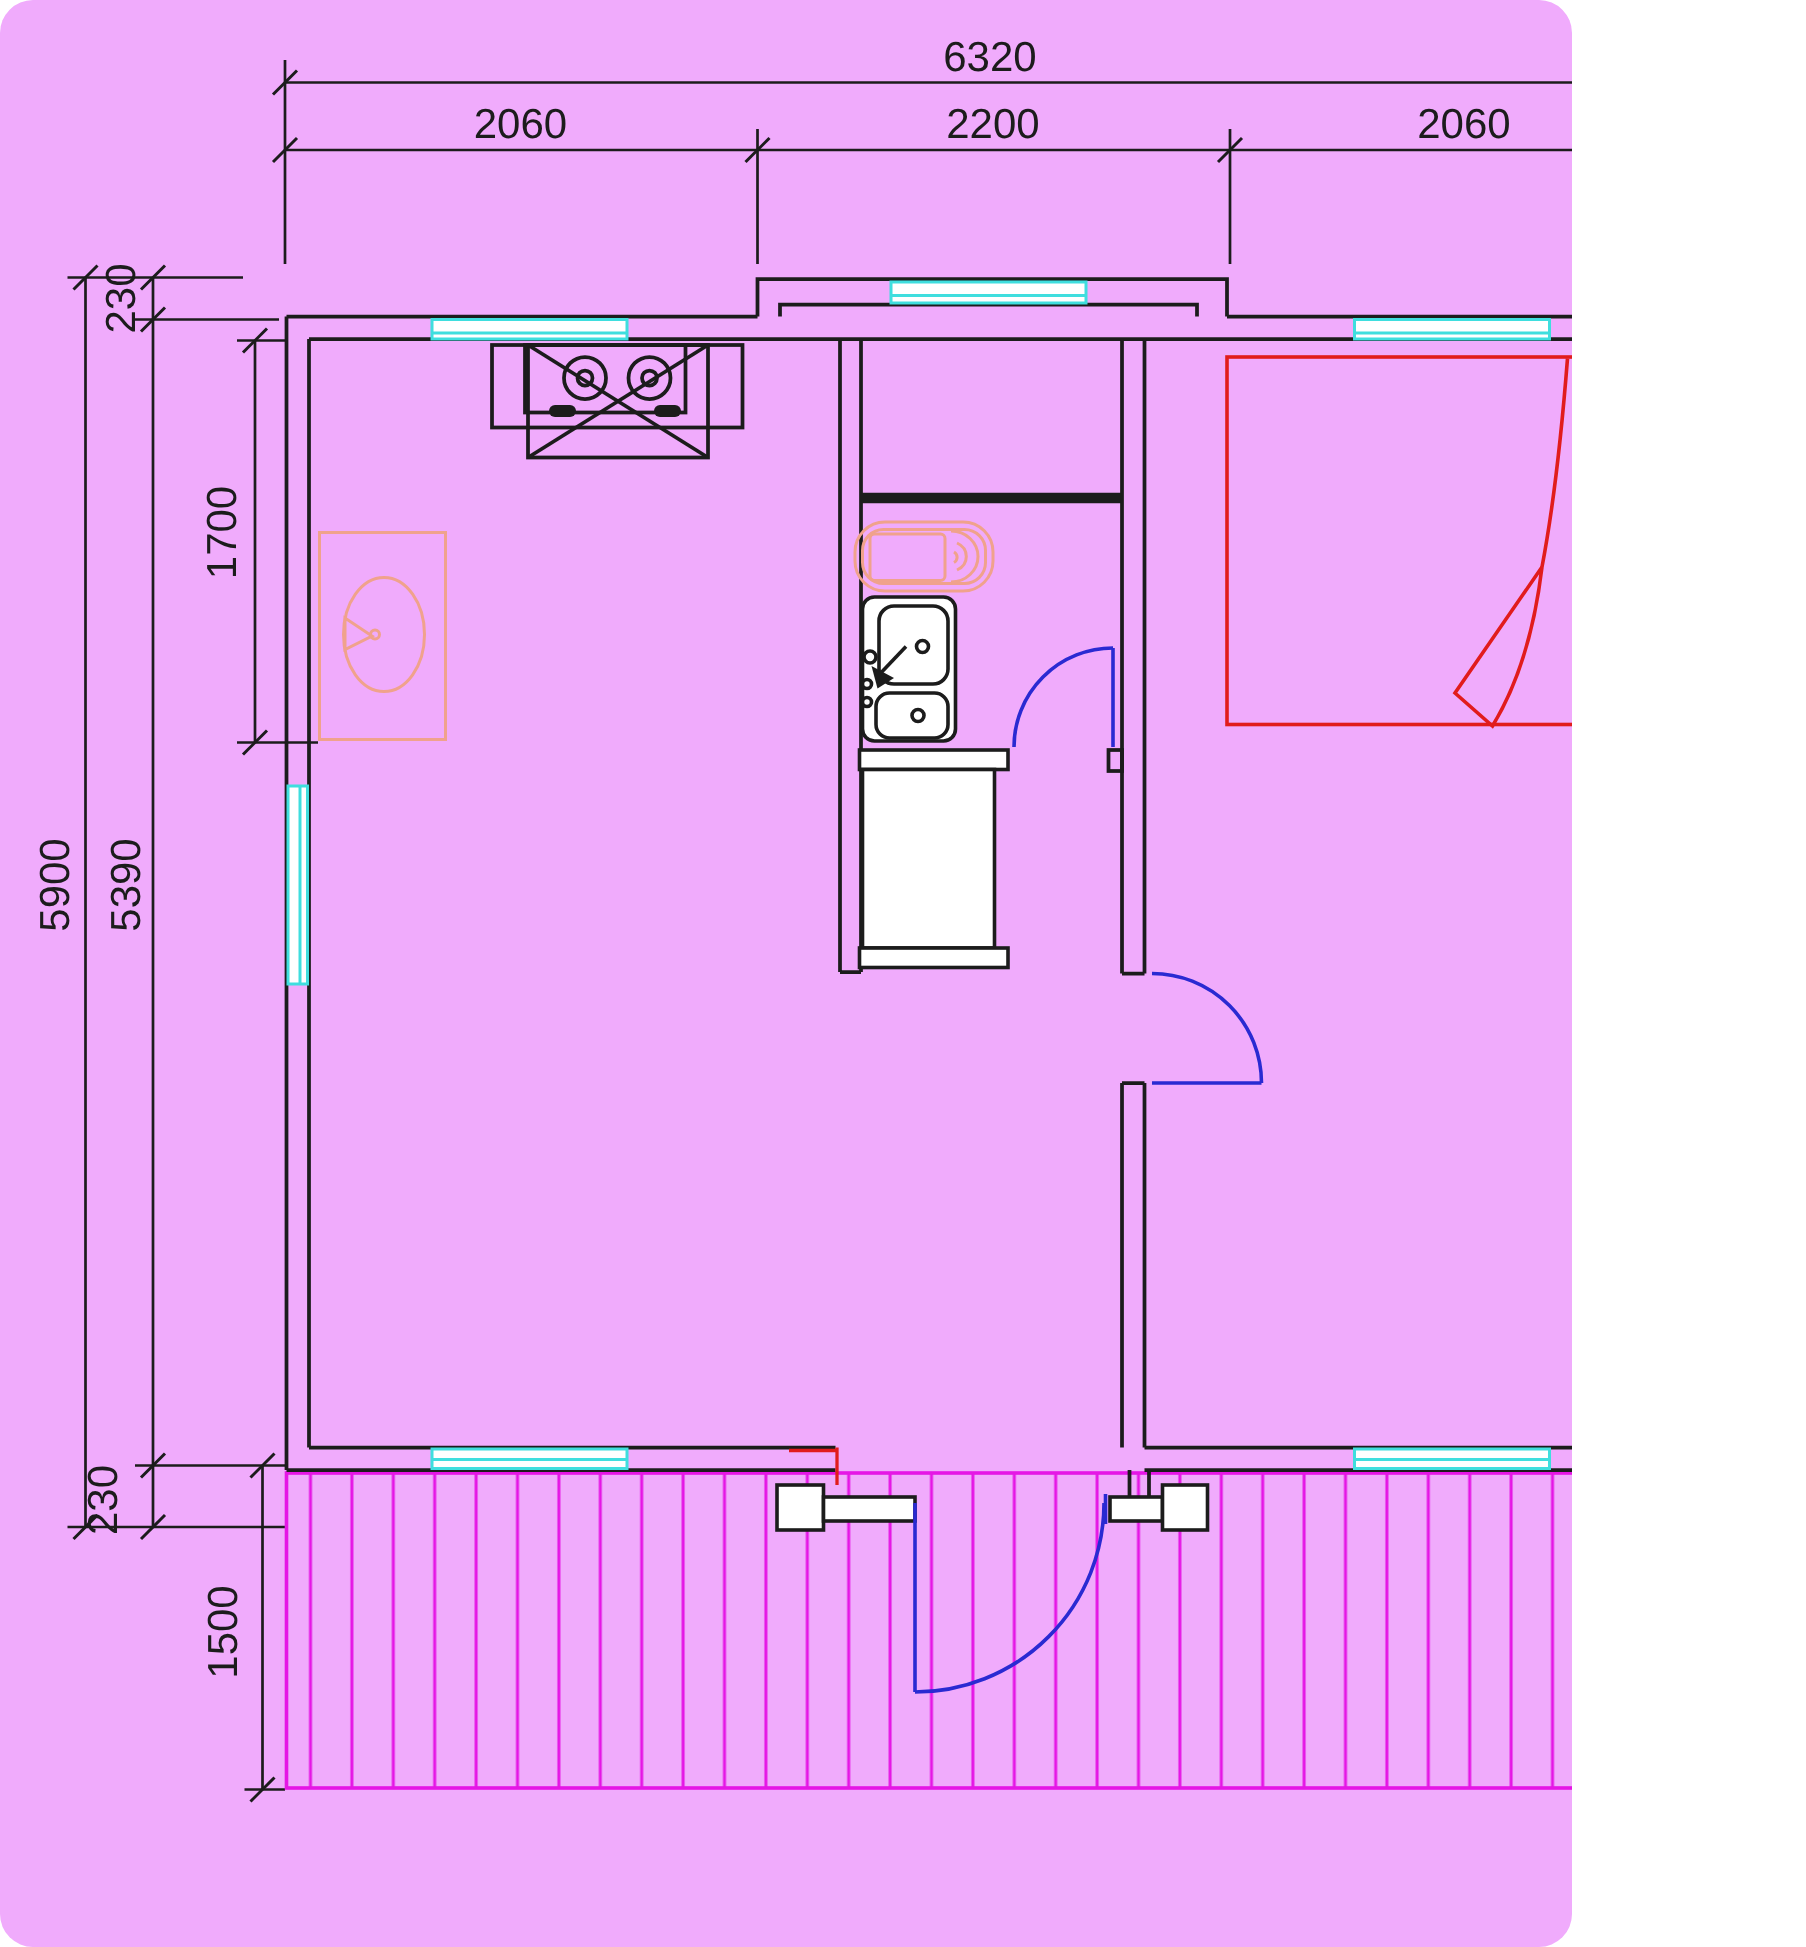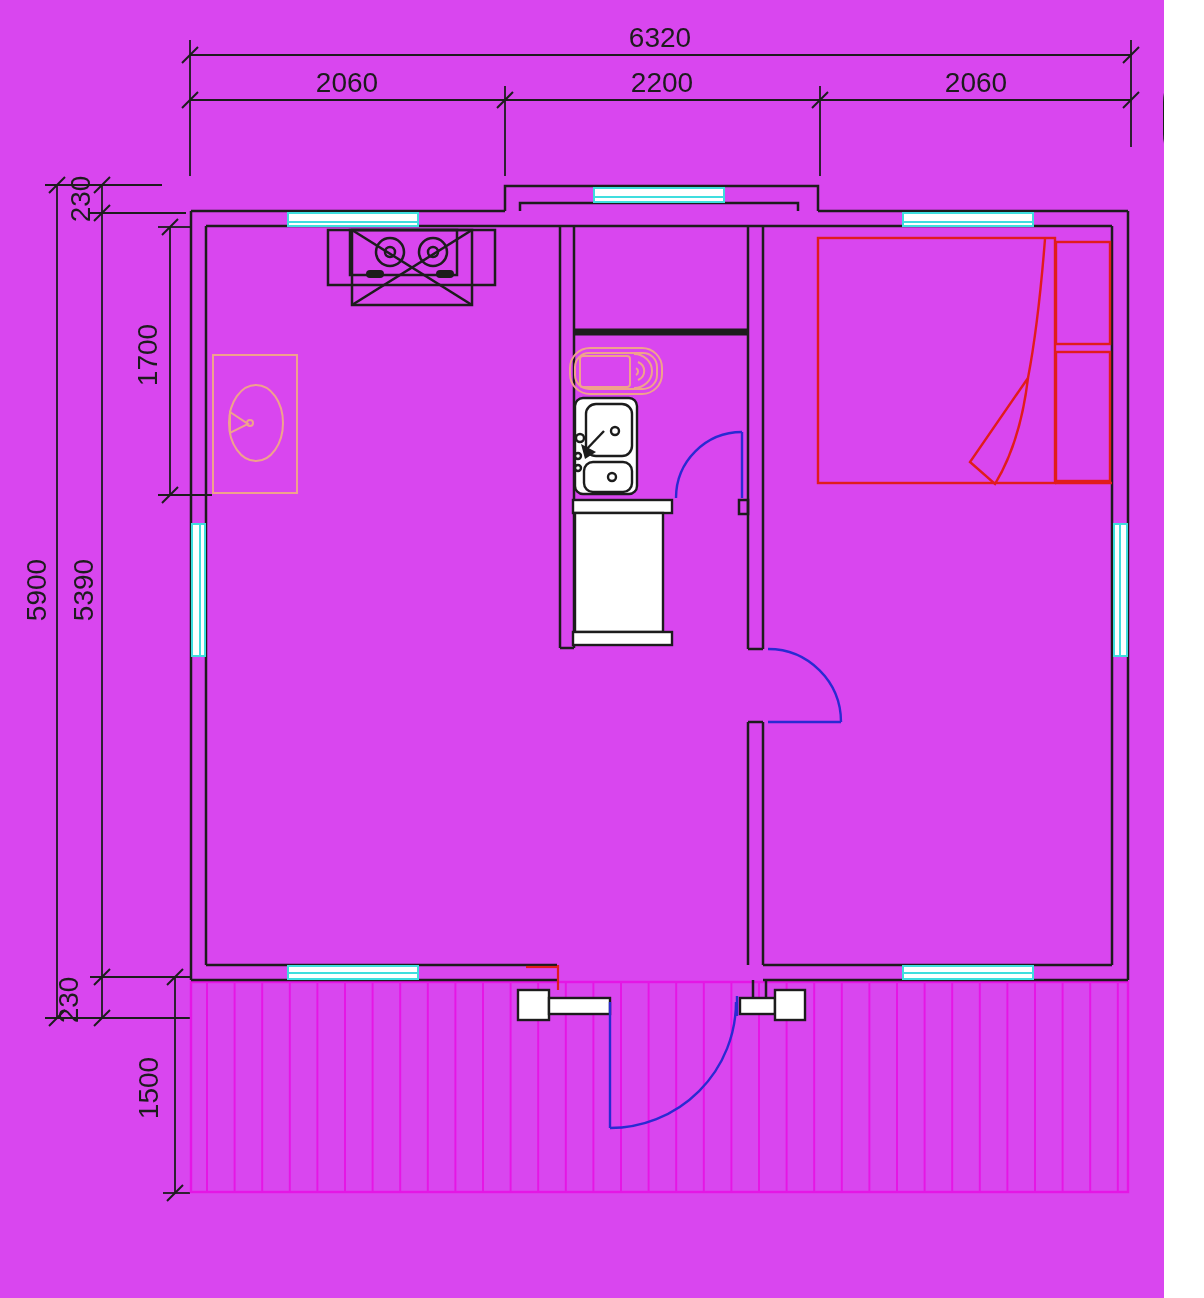--- a/index.html
+++ b/index.html
@@ -1,17 +1,17 @@
 <!DOCTYPE html>
 <html style="--line: #1c1c1c; --window: #3fdede; --bed: #e11c1c; --fixture: #f0a28c; --door: #2a2ad2; --deck: #e516e5; --icon_bg: #1b1b1b;"><head>
 <meta charset="utf-8">
 <style>
   html,body{margin:0;padding:0;background:#ffffff;}
-  .canvas{position:relative;width:1164px;height:1298px;background:#d946ef;overflow:hidden;
-          font-family:"Liberation Sans", sans-serif;}
+  .canvas{position:relative;width:1048px;height:1298px;background:#f0abfc;overflow:hidden;
+          font-family:"Liberation Sans", sans-serif;border-radius:22px;}
   svg{display:block;}
   
   .wall{stroke:var(--line,#1c1c1c);stroke-width:2.5;fill:none;}
   .wall-thick{stroke:var(--line,#1c1c1c);stroke-width:7;fill:none;}
   .dim{stroke:var(--line,#1c1c1c);stroke-width:1.8;fill:none;}
   .tickline{stroke:var(--line,#1c1c1c);stroke-width:2;}
   .dimtext{fill:var(--line,#1c1c1c);font-family:"Liberation Sans",sans-serif;font-size:28px;}
   .win{stroke:var(--window,#3fdede);stroke-width:2;fill:#ffffff;}
   .winline{stroke:var(--window,#3fdede);stroke-width:2;fill:none;}
   .fixture{stroke:var(--fixture,#f0a28c);stroke-width:2;fill:none;}

